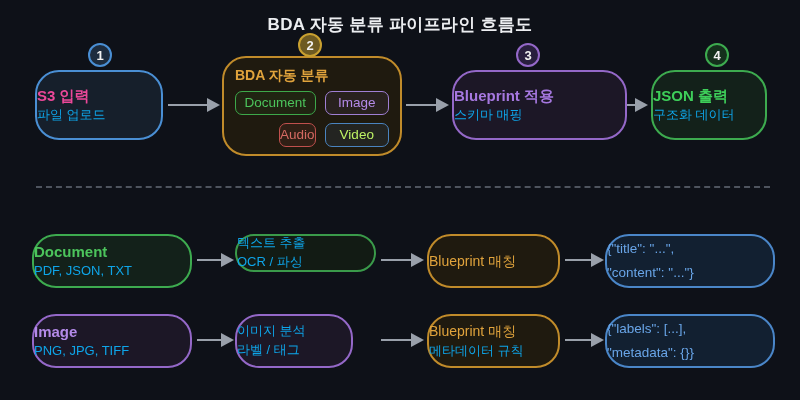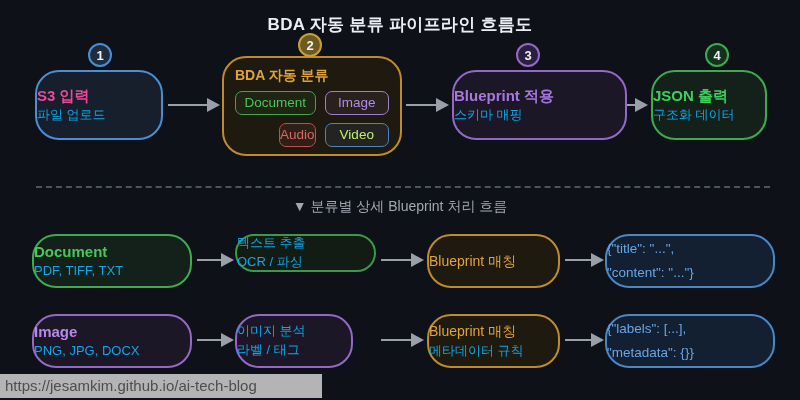--- a/index.html
+++ b/index.html
@@ -110,25 +110,24 @@
   <div class="node c-green" style="left:651px;top:70px;width:116px;height:70px;">
     <div class="t t-green">JSON 출력</div>
     <div class="s">구조화 데이터</div>
   </div>
 
   <div class="arrow" style="left:168px;top:104px;width:39px;"></div>
   <div class="arrow" style="left:406px;top:104px;width:30px;"></div>
   <div class="arrow" style="left:607px;top:104px;width:28px;"></div>
 
   <div class="divider"></div>
-  <div class="section-label">▼ 분류별 상세 Blueprint 처리 흐름</div>
 
   <div class="node c-green" style="left:32px;top:234px;width:160px;height:54px;">
     <div class="t t-green2">Document</div>
-    <div class="s">PDF, TIFF, TXT</div>
+    <div class="s">PDF, JSON, TXT</div>
   </div>
   <div class="arrow" style="left:197px;top:259px;width:24px;"></div>
 
   <div class="node c-greend" style="left:235px;top:234px;width:141px;height:38px;">
     <div class="s">텍스트 추출</div>
     <div class="s">OCR / 파싱</div>
   </div>
   <div class="arrow" style="left:381px;top:259px;width:30px;"></div>
 
   <div class="node c-gold" style="left:427px;top:234px;width:133px;height:54px;">
@@ -136,36 +135,35 @@
   </div>
   <div class="arrow" style="left:565px;top:259px;width:26px;"></div>
 
   <div class="node c-out" style="left:605px;top:234px;width:170px;height:54px;">
     <div class="j">{"title": "...",</div>
     <div class="j">"content": "..."}</div>
   </div>
 
   <div class="node c-purple" style="left:32px;top:314px;width:160px;height:54px;">
     <div class="t t-lav">Image</div>
-    <div class="s">PNG, JPG, DOCX</div>
+    <div class="s">PNG, JPG, TIFF</div>
   </div>
   <div class="arrow" style="left:197px;top:339px;width:24px;"></div>
 
   <div class="node c-purple" style="left:235px;top:314px;width:118px;height:54px;">
     <div class="s">이미지 분석</div>
     <div class="s">라벨 / 태그</div>
   </div>
   <div class="arrow" style="left:381px;top:339px;width:30px;"></div>
 
   <div class="node c-gold" style="left:427px;top:314px;width:133px;height:54px;">
     <div class="g t-gold">Blueprint 매칭</div>
     <div class="s">메타데이터 규칙</div>
   </div>
   <div class="arrow" style="left:565px;top:339px;width:26px;"></div>
 
   <div class="node c-out" style="left:605px;top:314px;width:170px;height:54px;">
     <div class="j">{"labels": [...],</div>
     <div class="j">"metadata": {}}</div>
   </div>
 
-  <div class="statusbar">https://jesamkim.github.io/ai-tech-blog</div>
 
 </div>
 
 </body></html>

